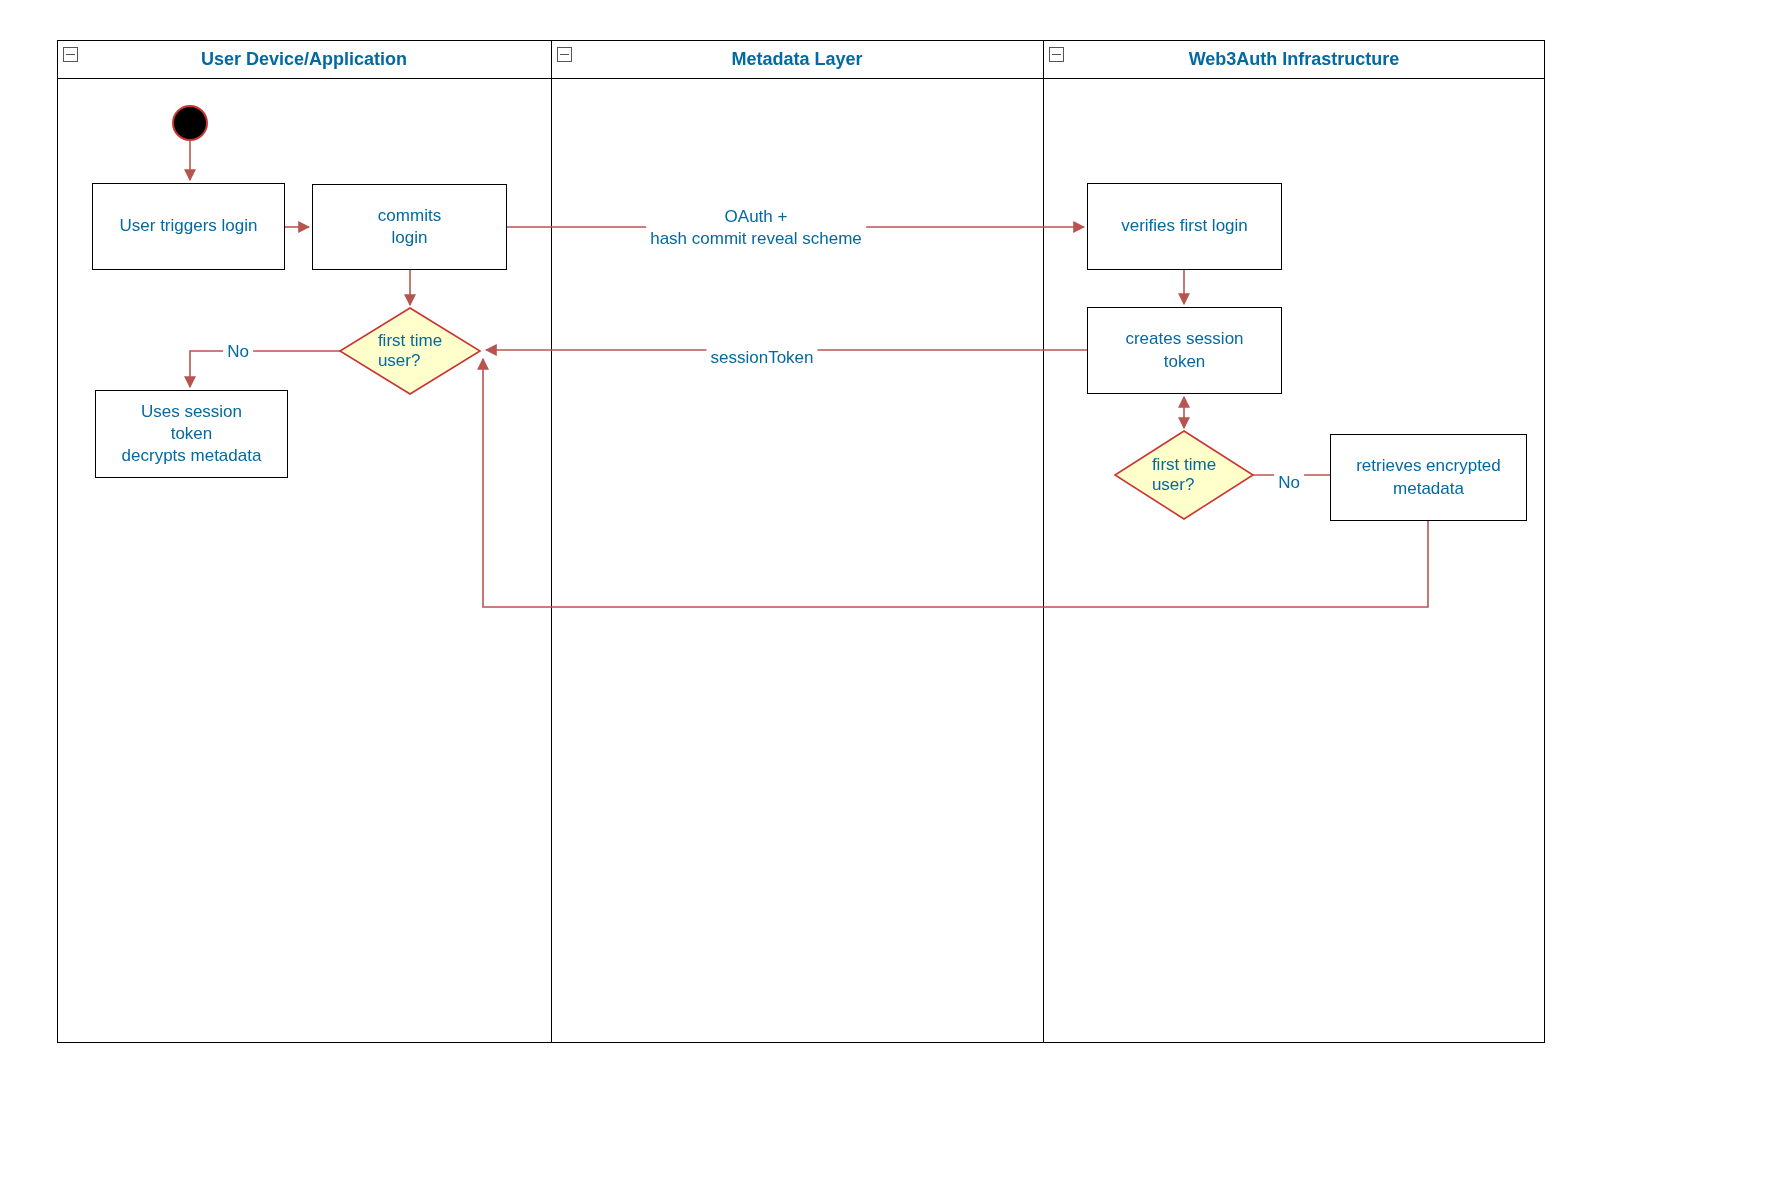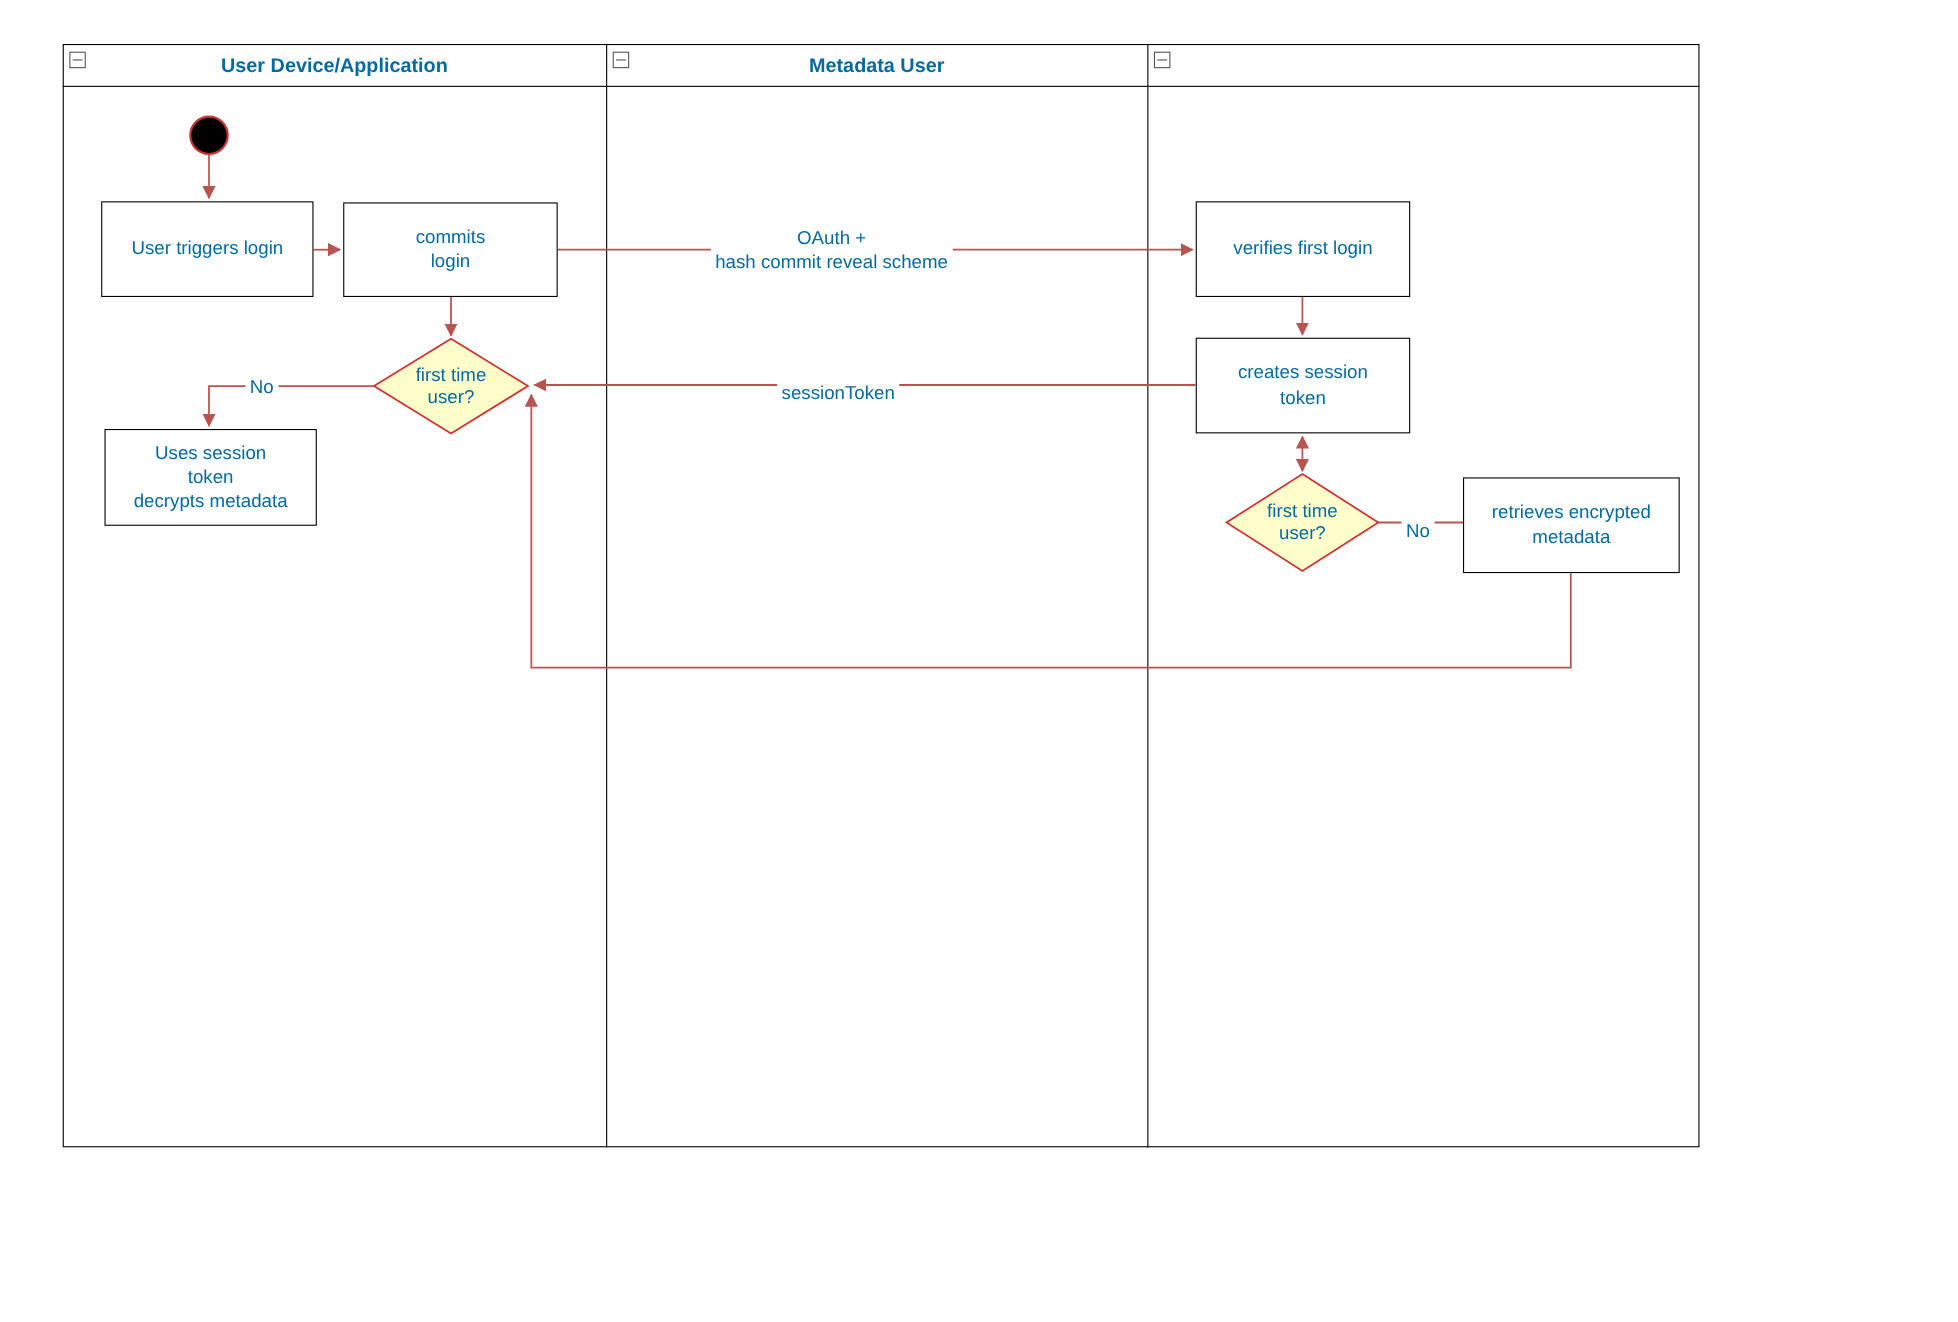--- a/index.html
+++ b/index.html
@@ -26,21 +26,21 @@
   }
   .start{
     position:absolute;left:172px;top:105px;width:36px;height:36px;border-radius:50%;
     background:#000;border:2px solid var(--decision-border);box-sizing:border-box;
   }
   .wires{position:absolute;left:0;top:0;width:1780px;height:1202px;pointer-events:none;}
   .wire{fill:none;stroke:var(--connector);stroke-width:1.6;}
   .decision{fill:var(--decision-fill);stroke:var(--decision-border);stroke-width:1.6;}
   .arrowhead{fill:var(--connector);}
   .dtext{
-    position:absolute;display:flex;align-items:center;justify-content:center;text-align:center;
+    position:absolute;display:flex;align-items:center;justify-content:center;text-align:left;
     font-size:17px;line-height:1.2;white-space:pre-line;transform:translate(-50%,-50%);
   }
   .elabel{
     position:absolute;background:#ffffff;font-size:17px;text-align:center;line-height:1.3;
     white-space:pre-line;padding:0 4px;transform:translate(-50%,-50%);
   }
 </style>
 </head>
 <body>
 
@@ -49,21 +49,22 @@
   <div class="pool"></div>
   <div class="hdr-sep"></div>
   <div class="vdiv" style="left:551px;"></div>
   <div class="vdiv" style="left:1043px;"></div>
 
   <div class="collapse" style="left:63px;"></div>
   <div class="collapse" style="left:557px;"></div>
   <div class="collapse" style="left:1049px;"></div>
 
   <div class="lane-title" style="left:57px;width:494px;">User Device/Application</div>
-  <div class="lane-title" style="left:551px;width:492px;">Metadata User</div>
+  <div class="lane-title" style="left:551px;width:492px;">Metadata Layer</div>
+  <div class="lane-title" style="left:1043px;width:502px;">Web3Auth Infrastructure</div>
 
   <svg class="wires">
     <defs>
       <marker id="arrow" viewBox="0 0 10 10" refX="9" refY="5" markerWidth="7.5" markerHeight="7.5" orient="auto-start-reverse">
         <path d="M0,0 L10,5 L0,10 z" class="arrowhead"></path>
       </marker>
     </defs>
 
     <line class="wire" x1="190" y1="141" x2="190" y2="180" marker-end="url(#arrow)"></line>
     <line class="wire" x1="285" y1="227" x2="309" y2="227" marker-end="url(#arrow)"></line>

